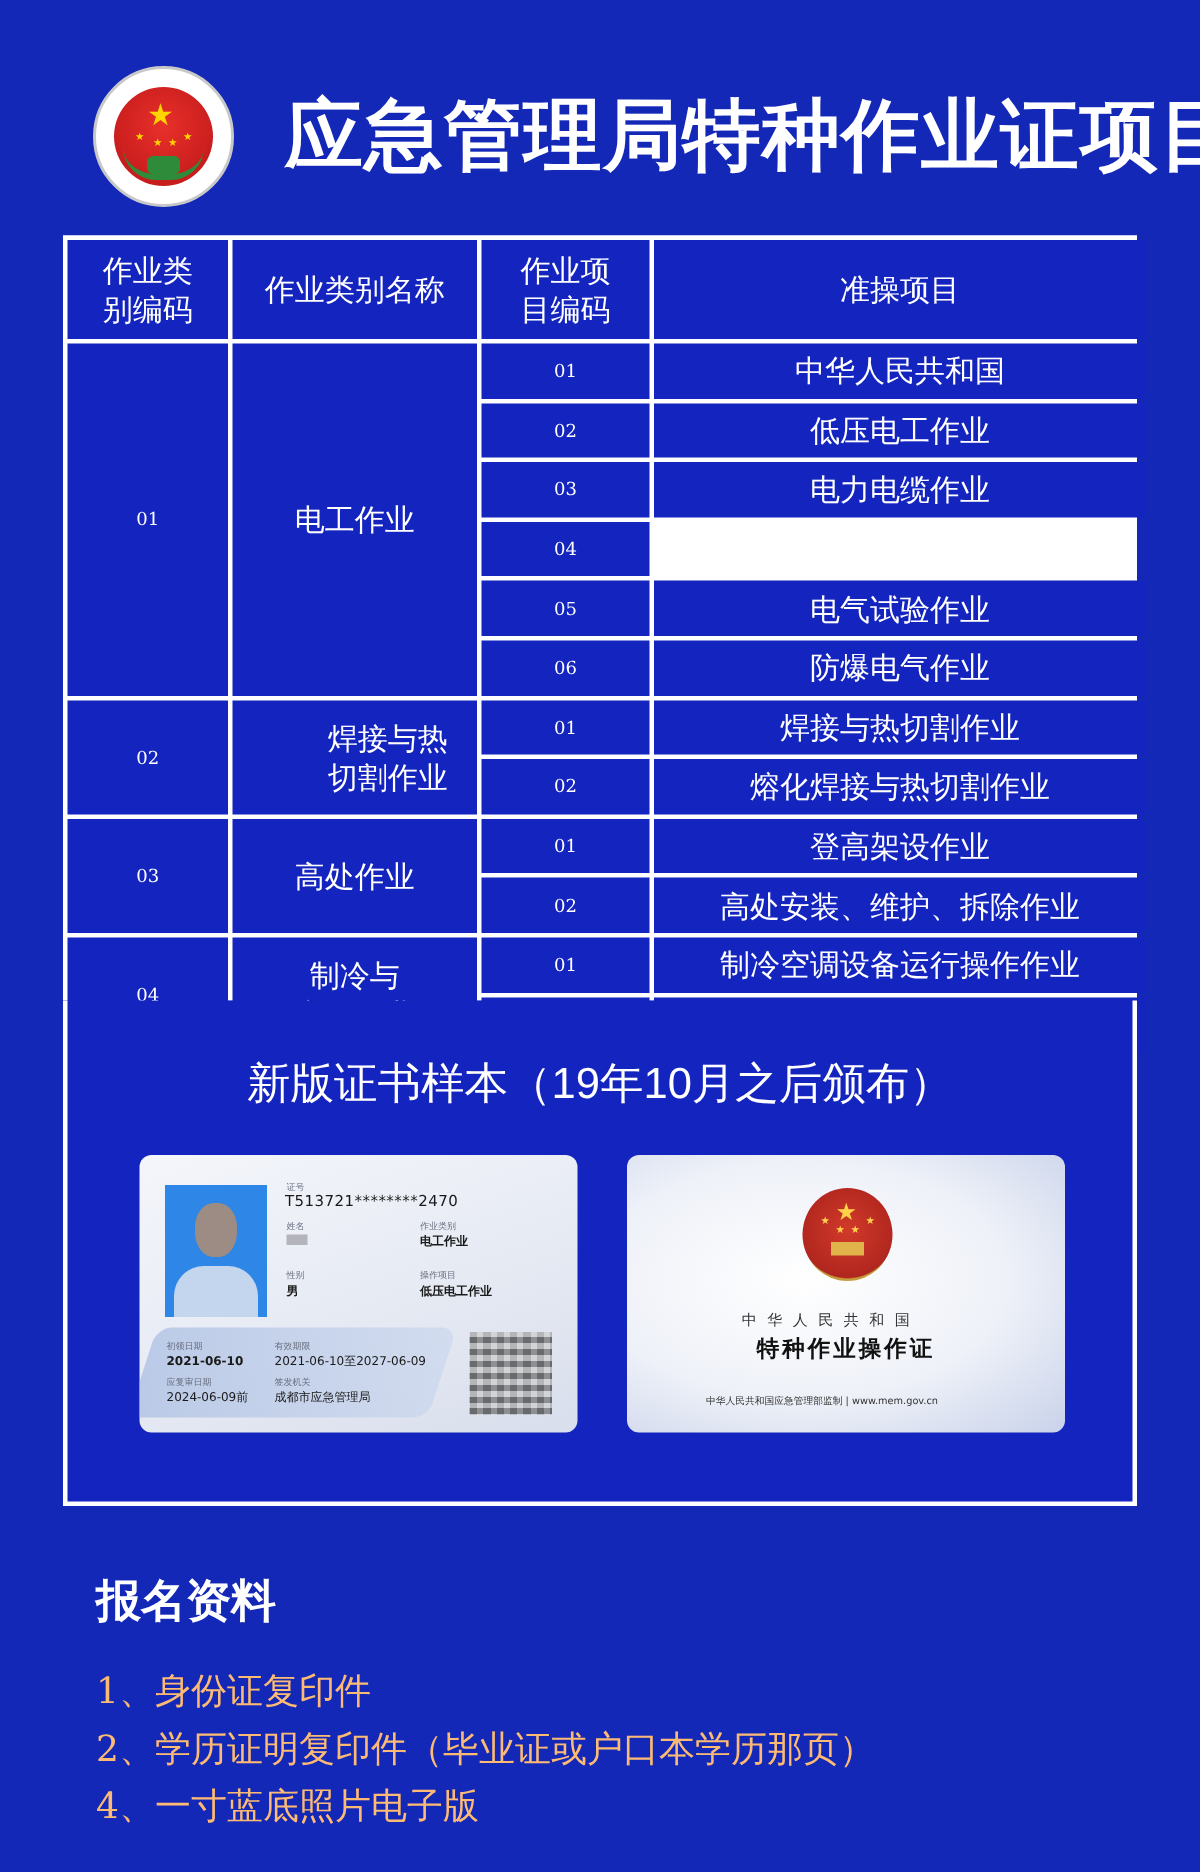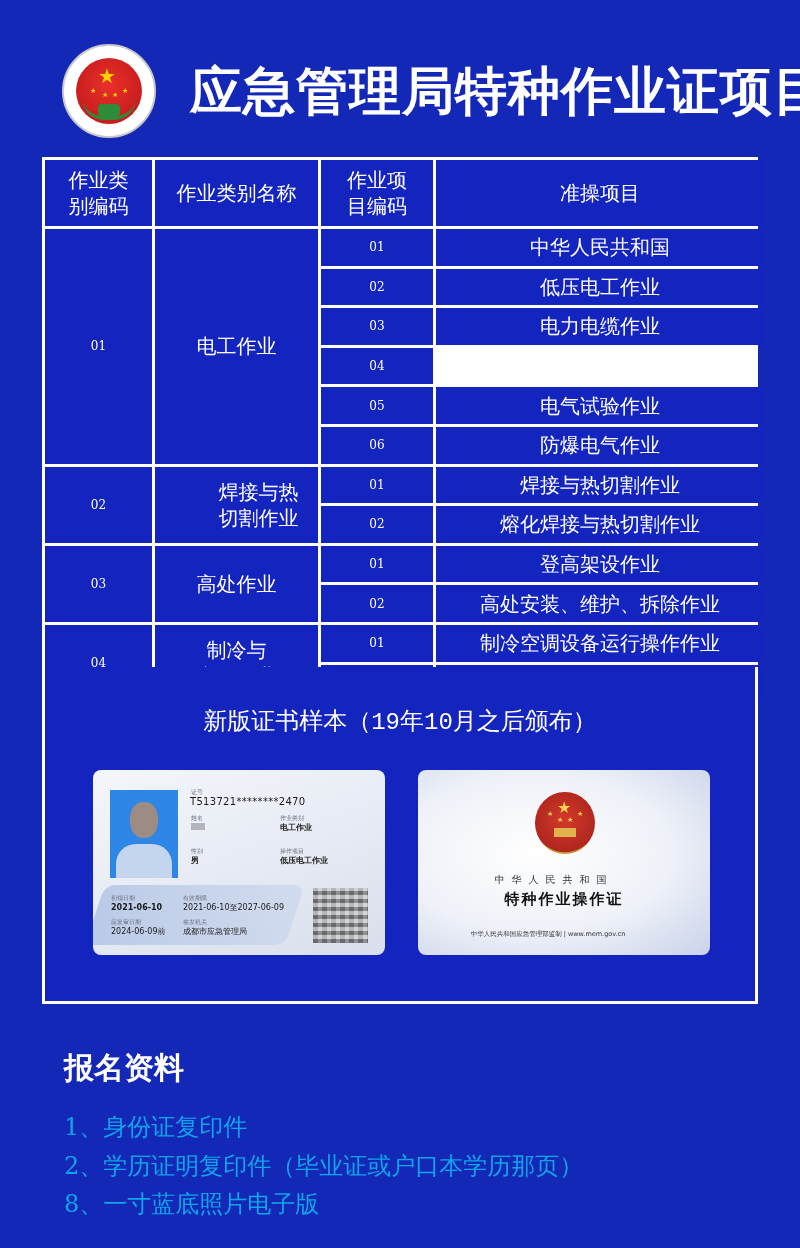--- a/index.html
+++ b/index.html
@@ -61,21 +61,21 @@
     .cell.head { font-family: "DejaVu Sans", sans-serif; font-size: 20px; line-height: 26px; }
     .cell.num { font-family: "DejaVu Serif", serif; font-size: 12px; }
 
     
     .sample-wrap {
       position: absolute; left: 42px; top: 667px; width: 716px; height: 337px;
       border: 3px solid #ffffff; border-top: 0; background: #1424bf;
     }
     .sample-title {
       position: absolute; left: 0; top: 38px; width: 710px; text-align: center;
-      font-family: Liberation Mono, monospace; font-size: 24px; line-height: 36px; color: #ffffff;
+      font-family: Liberation Sans, sans-serif; font-size: 29px; line-height: 36px; color: #ffffff;
     }
     .card {
       position: absolute; top: 103px; width: 292px; height: 185px;
       border-radius: 8px; overflow: hidden;
       background: linear-gradient(160deg, #f4f6fb 0%, #e6eaf3 55%, #d8deec 100%);
       color: #222;
     }
     .card-front { left: 48px; }
     .card-back { left: 373px; background: radial-gradient(ellipse at 40% 45%, #ffffff 0%, #eef1f8 55%, #c9d2ea 100%); }
     .photo {
@@ -126,21 +126,21 @@
 
     
     .reg-title {
       position: absolute; left: 64px; top: 1048px;
       font-family: "DejaVu Sans", sans-serif; font-weight: bold;
       font-size: 30px; line-height: 40px; color: #ffffff;
     }
     .reg-list { position: absolute; left: 64px; top: 1108px; }
     .reg-item {
       font-family: "DejaVu Serif", "Liberation Serif", serif;
-      font-size: 24px; line-height: 38.5px; color: #0ea5e9; white-space: nowrap;
+      font-size: 24px; line-height: 38.5px; color: #fdba74; white-space: nowrap;
     }
   </style>
 </head>
 <body>
 
 <div class="header">
   <div class="emblem">
     <div class="emblem-inner">
       <span class="emblem-star">★</span>
       <span class="emblem-small" style="left:14px;top:30px;">★</span>
@@ -246,14 +246,14 @@
     <div class="back-country">中华人民共和国</div>
     <div class="back-title">特种作业操作证</div>
     <div class="back-foot">中华人民共和国应急管理部监制 | www.mem.gov.cn</div>
   </div>
 </div>
 
 <div class="reg-title">报名资料</div>
 <div class="reg-list">
   <div class="reg-item">1、身份证复印件</div>
   <div class="reg-item">2、学历证明复印件（毕业证或户口本学历那页）</div>
-  <div class="reg-item">8、一寸蓝底照片电子版</div>
+  <div class="reg-item">4、一寸蓝底照片电子版</div>
 </div>
 
 </body></html>

